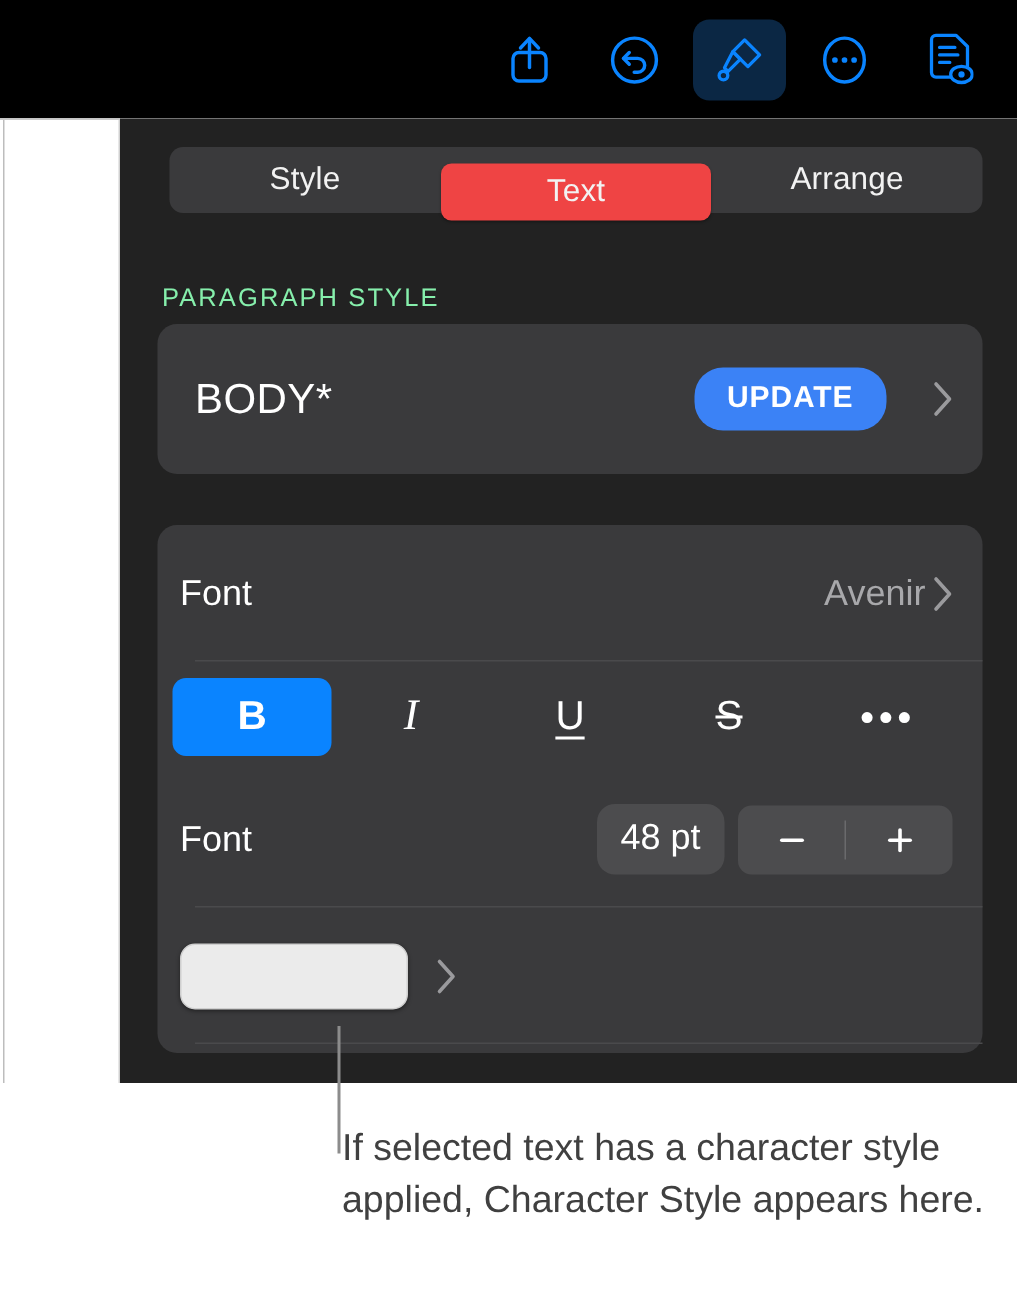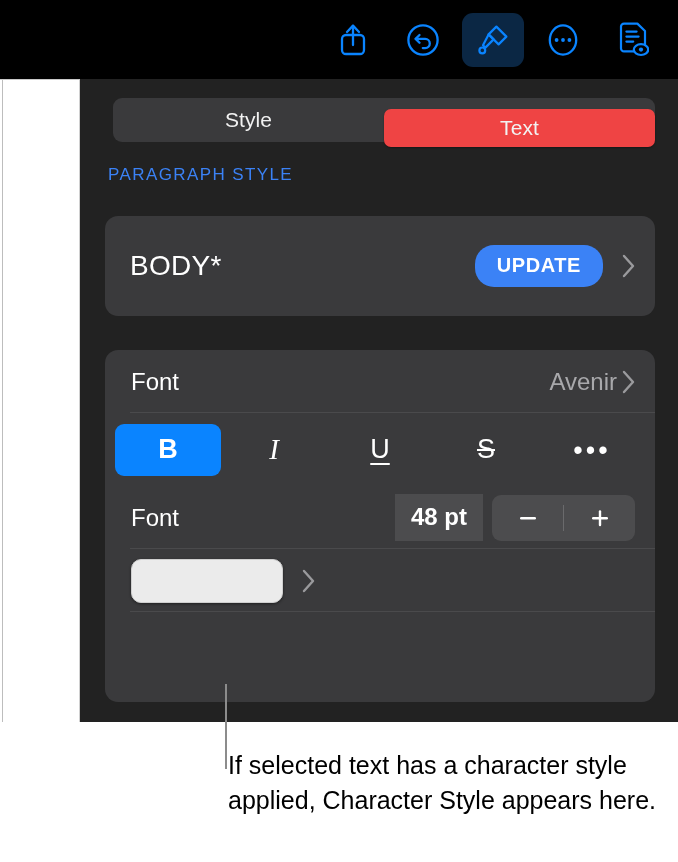--- a/index.html
+++ b/index.html
@@ -100,44 +100,44 @@
   }
   .seg.selected {
     background: #ef4444;
     box-shadow: 0 1px 2px rgba(0,0,0,0.35);
     margin-top: 16px;
   }
 
   
   .section-label {
     position: absolute;
-    left: 28px; top: 86px;
-    color: #3b82f6;
+    left: 28px; top: 110px;
+    color: #86efac;
     font-size: 17px;
     letter-spacing: 1.4px;
   }
 
   
   .card {
     position: absolute;
     left: 25px;
     width: 550px;
     background: #3a3a3c;
     border-radius: 13px;
     box-sizing: border-box;
   }
   .card-para { top: 137px; height: 100px; }
   .card-main { top: 271px; height: 352px; }
 
   .row {
     position: relative;
-    height: 63px;
-    display: flex;
-    align-items: center;
-    padding: 0 18px 0 26px;
+    height: 91px;
+    display: flex;
+    align-items: center;
+    padding: 0 18px 0 15px;
     box-sizing: border-box;
   }
   .row .divider {
     position: absolute;
     left: 25px; right: 0; bottom: 0;
     height: 1px;
     background: #4a4a4c;
   }
   .row-label {
     color: #ffffff;
@@ -156,20 +156,21 @@
   }
   .chevron svg { display: block; }
 
   
   .para-row {
     height: 100px;
     display: flex;
     align-items: center;
     padding: 0 18px 0 25px;
     box-sizing: border-box;
+    gap: 12px;
   }
   .para-name {
     flex: 1;
     color: #ffffff;
     font-size: 28px;
     letter-spacing: 0.3px;
   }
   .update-pill {
     background: #3b82f6;
     color: #ffffff;
@@ -209,24 +210,23 @@
     letter-spacing: 3px;
     font-size: 27px;
     line-height: 12px;
   }
 
   
   .size-value {
     background: #4c4c4e;
     color: #ffffff;
     font-size: 24px;
-    border-radius: 0;
+    border-radius: 12px;
     padding: 9px 16px 10px;
     margin-right: 9px;
-    font-weight: bold;
   }
   .stepper {
     display: flex;
     align-items: center;
     background: #4c4c4e;
     border-radius: 9px;
     height: 46px;
     width: 143px;
     margin-right: 2px;
   }
@@ -262,21 +262,21 @@
     top: 684px;
     width: 2px;
     height: 85px;
     background: #8c8c8c;
   }
   .caption {
     position: absolute;
     left: 228px;
     top: 748px;
     width: 430px;
-    color: #000000;
+    color: #404040;
     font-size: 25px;
     line-height: 35px;
   }
 </style>
 </head>
 <body>
 
 <div class="toolbar">
 
   <div class="tb-btn">
@@ -335,20 +335,21 @@
 
 <div class="doc-area">
   <div class="doc-page"></div>
 </div>
 
 <div class="panel">
 
   <div class="segmented">
     <div class="seg">Style</div>
     <div class="seg selected">Text</div>
+    <div class="seg">Arrange</div>
   </div>
 
   <div class="section-label">PARAGRAPH STYLE</div>
 
   <div class="card card-para">
     <div class="para-row">
       <span class="para-name">BODY*</span>
       <span class="update-pill">UPDATE</span>
       <span class="chevron">
         <svg width="16" height="28" viewBox="0 0 16 28" fill="none">

